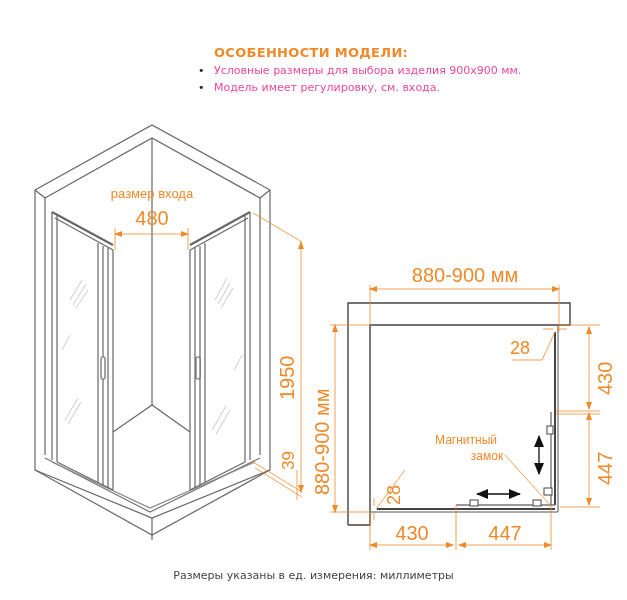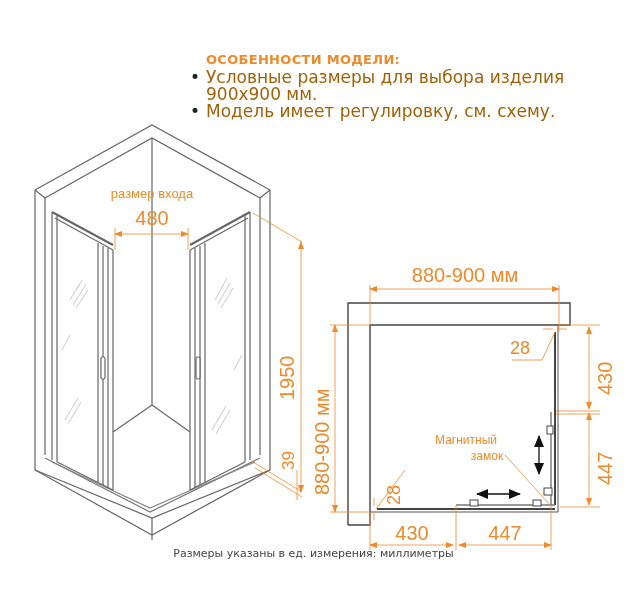--- a/index.html
+++ b/index.html
@@ -1,32 +1,32 @@
 <!DOCTYPE html>
 <html><head>
   <meta charset="utf-8">
   <style>
     html, body { margin: 0; padding: 0; background: #ffffff; }
     body { width: 627px; height: 600px; position: relative; overflow: hidden; font-family: "DejaVu Sans", sans-serif; }
-    .features { position: absolute; left: 188px; top: 44px; width: 420px; margin-top: 7px; }
+    .features { position: absolute; left: 196px; top: 44px; width: 420px; }
     .features-title { color: #ee8a2a; font-weight: bold; font-size: 13px; letter-spacing: 0.3px; margin-left: 18px; line-height: 18px; }
     .features ul { margin: 0; padding: 0; list-style: none; }
-    .features li { position: relative; padding-left: 18px; font-size: 17px; color: #a16207; line-height: 17px; }
+    .features li { position: relative; padding-left: 18px; font-size: 11px; color: #ec4899; line-height: 17px; }
     .features li::before { content: "•"; position: absolute; left: 2px; top: 0; color: #222; }
     svg.diagram { position: absolute; left: 0; top: 0; }
-    .footnote { position: absolute; left: 0; width: 627px; top: 547px; text-align: center; font-size: 11px; color: #444444; }
+    .footnote { position: absolute; left: 0; width: 627px; top: 569px; text-align: center; font-size: 11px; color: #444444; }
   </style>
 </head>
 <body>
 
 <div class="features">
   <div class="features-title">ОСОБЕННОСТИ МОДЕЛИ:</div>
   <ul>
     <li>Условные размеры для выбора изделия 900x900 мм.</li>
-    <li>Модель имеет регулировку, см. схему.</li>
+    <li>Модель имеет регулировку, см. входа.</li>
   </ul>
 </div>
 
 <svg class="diagram" width="627" height="600" viewBox="0 0 627 600">
   <defs>
     <marker id="arrO" markerWidth="8" markerHeight="8" refX="7" refY="4" orient="auto-start-reverse" markerUnits="userSpaceOnUse">
       <path d="M0,1 L8,4 L0,7 Z" fill="#ee8a2a"></path>
     </marker>
     <marker id="arrK" markerWidth="12" markerHeight="10" refX="11" refY="5" orient="auto-start-reverse" markerUnits="userSpaceOnUse">
       <path d="M0,0 L12,5 L0,10 Z" fill="#111"></path>

